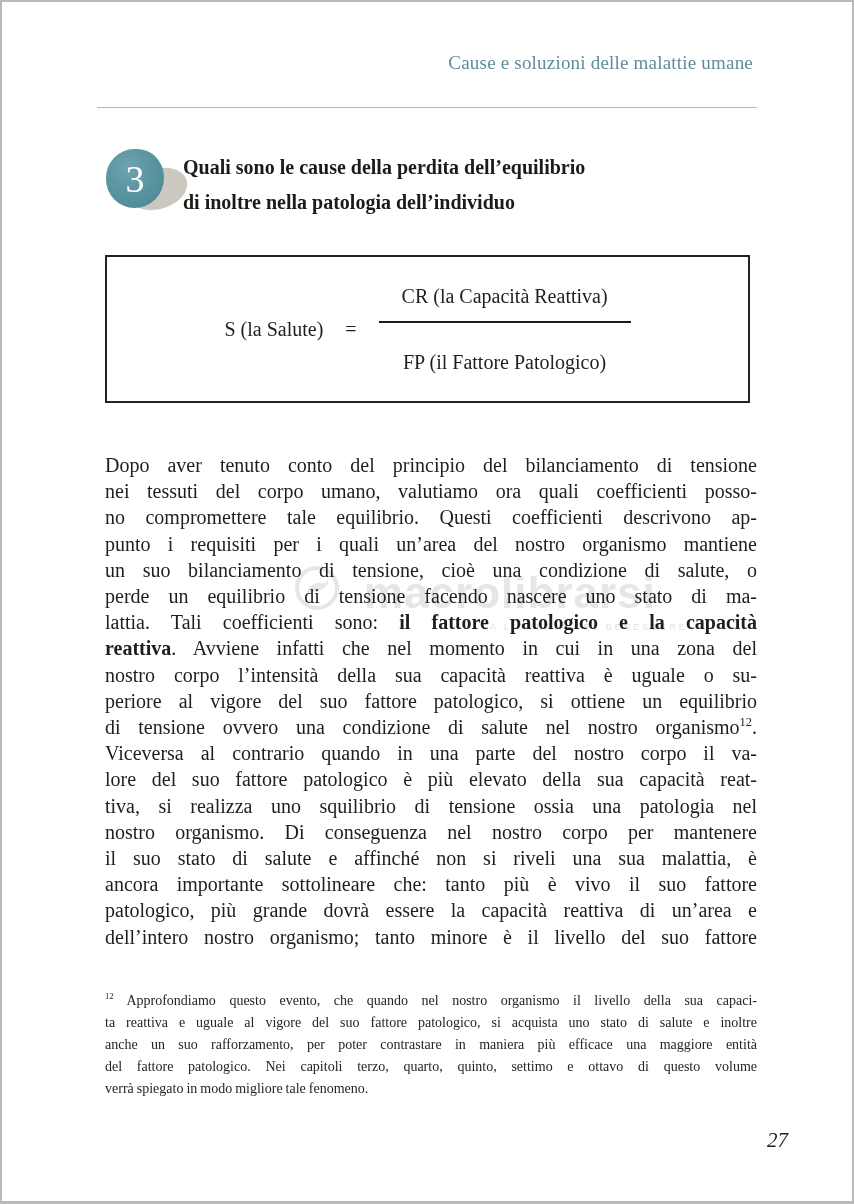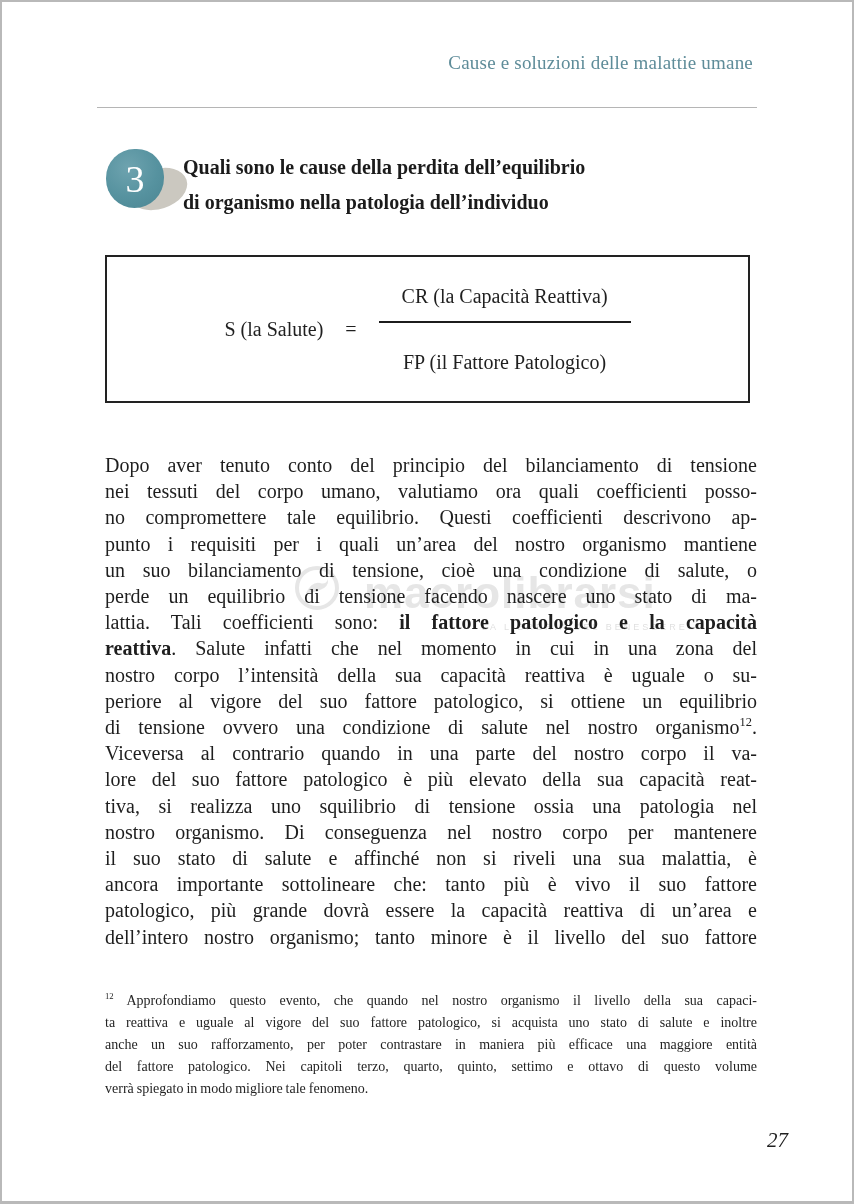--- a/index.html
+++ b/index.html
@@ -102,21 +102,21 @@
   <div class="running-header">Cause e soluzioni delle malattie umane</div>
   <div class="header-rule"></div>
 
   <div class="badge-shadow"></div>
   <div class="chapter-badge">
     <span class="chapter-number">3</span>
   </div>
 
   <div class="chapter-title">
     <div>Quali sono le cause della perdita dell’equilibrio</div>
-    <div>di organismo nella patologia dell’individuo</div>
+    <div>di inoltre nella patologia dell’individuo</div>
   </div>
 
   <div class="formula-box">
     <div class="formula-row">
       <span>S (la Salute)</span>
       <span>=</span>
       <span class="fraction">
         <span class="frac-num">CR (la Capacità Reattiva)</span>
         <span class="frac-bar"></span>
         <span class="frac-den">FP (il Fattore Patologico)</span>
@@ -136,21 +136,21 @@
   <div class="wm-tagline">LA LIBRERIA DEL BENESSERE</div>
 
   <div class="body-text">
       <div class="body-line"><span>Dopo aver tenuto conto del principio del bilanciamento di tensione</span></div>
       <div class="body-line"><span>nei tessuti del corpo umano, valutiamo ora quali coefficienti posso-</span></div>
       <div class="body-line"><span>no compromettere tale equilibrio. Questi coefficienti descrivono ap-</span></div>
       <div class="body-line"><span>punto i requisiti per i quali un’area del nostro organismo mantiene</span></div>
       <div class="body-line"><span>un suo bilanciamento di tensione, cioè una condizione di salute, o</span></div>
       <div class="body-line"><span>perde un equilibrio di tensione facendo nascere uno stato di ma-</span></div>
       <div class="body-line"><span>lattia. Tali coefficienti sono: </span><span class="bold">il fattore patologico e la capacità</span></div>
-      <div class="body-line"><span class="bold">reattiva</span><span>. Salute infatti che nel momento in cui in una zona del</span></div>
+      <div class="body-line"><span class="bold">reattiva</span><span>. Avviene infatti che nel momento in cui in una zona del</span></div>
       <div class="body-line"><span>nostro corpo l’intensità della sua capacità reattiva è uguale o su-</span></div>
       <div class="body-line"><span>periore al vigore del suo fattore patologico, si ottiene un equilibrio</span></div>
       <div class="body-line"><span>di tensione ovvero una condizione di salute nel nostro organismo</span><sup>12</sup><span>.</span></div>
       <div class="body-line"><span>Viceversa al contrario quando in una parte del nostro corpo il va-</span></div>
       <div class="body-line"><span>lore del suo fattore patologico è più elevato della sua capacità reat-</span></div>
       <div class="body-line"><span>tiva, si realizza uno squilibrio di tensione ossia una patologia nel</span></div>
       <div class="body-line"><span>nostro organismo. Di conseguenza nel nostro corpo per mantenere</span></div>
       <div class="body-line"><span>il suo stato di salute e affinché non si riveli una sua malattia, è</span></div>
       <div class="body-line"><span>ancora importante sottolineare che: tanto più è vivo il suo fattore</span></div>
       <div class="body-line"><span>patologico, più grande dovrà essere la capacità reattiva di un’area e</span></div>

